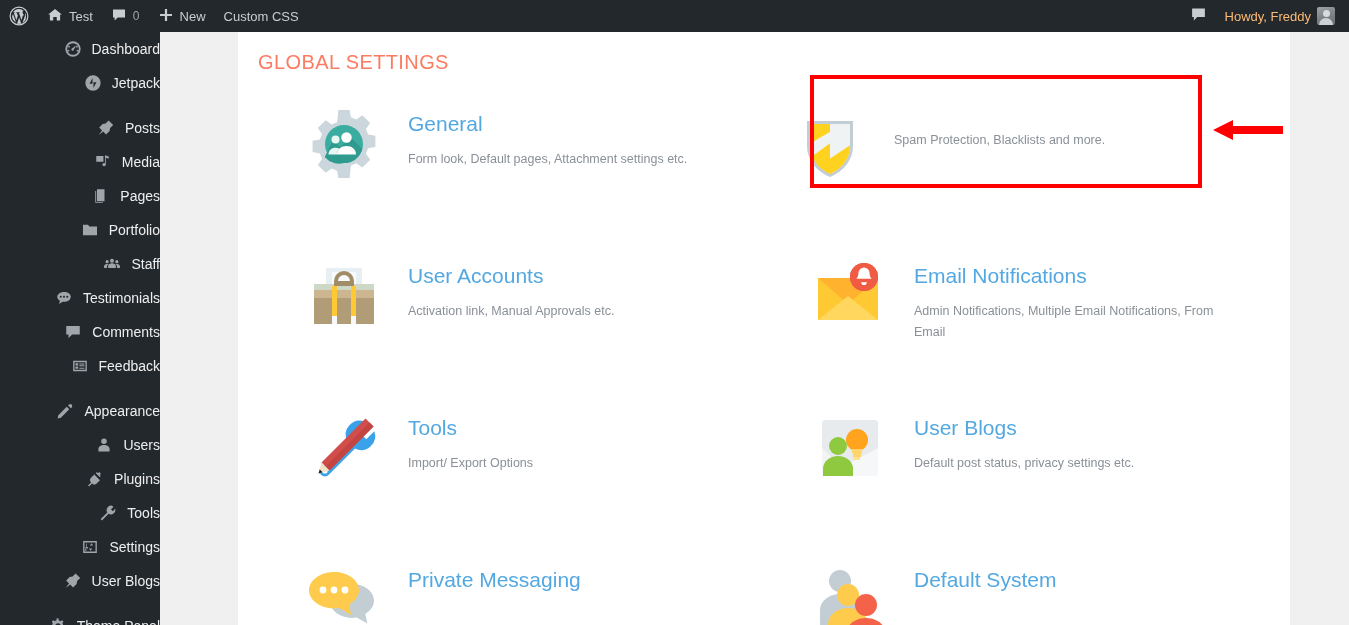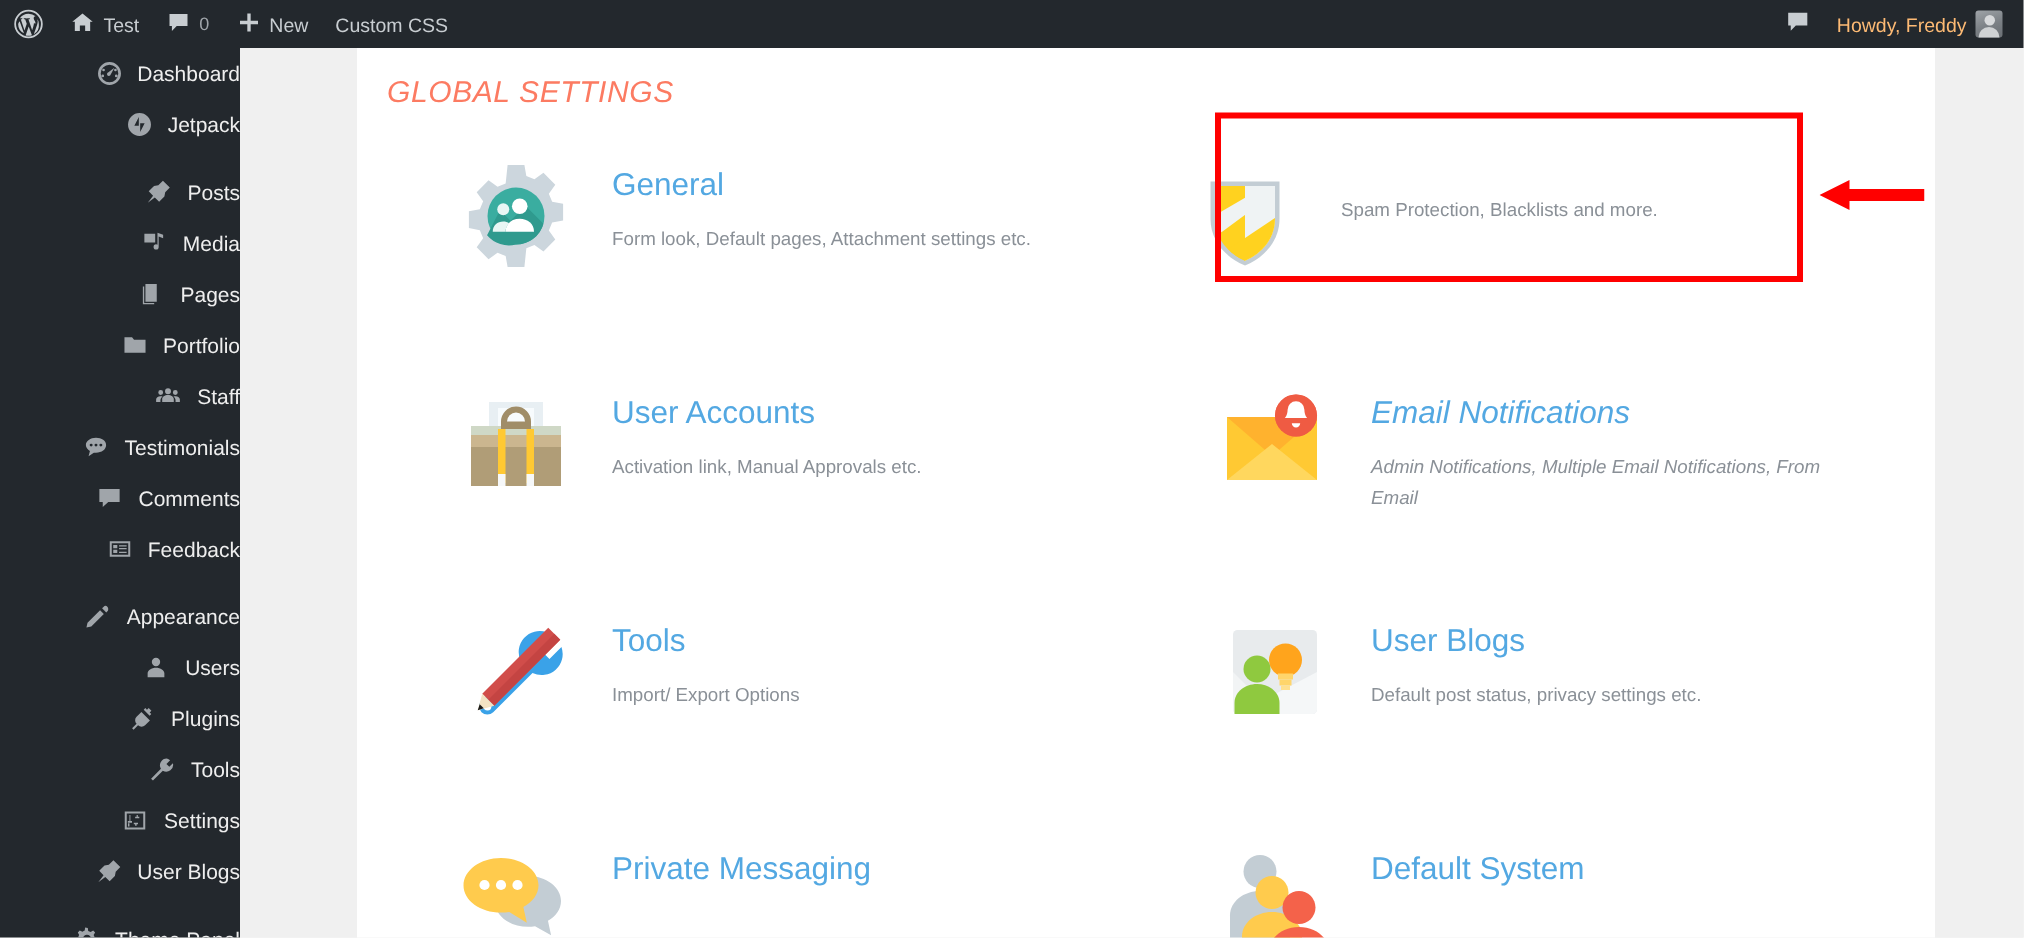--- a/index.html
+++ b/index.html
@@ -73,21 +73,21 @@
   }
   #panel {
     position: absolute; top: 0; left: 78px;
     width: 1052px; height: 593px;
     background: #ffffff;
     overflow: hidden;
   }
   #panel-title {
     position: absolute; top: 19px; left: 20px;
     font-size: 20px; letter-spacing: .4px;
-    color: #fc7b62; font-weight: 400; font-style: italic;
+    color: #fc7b62; font-weight: 400;
   }
 
   .grid {
     position: absolute; top: 66px; left: 0;
     width: 1052px;
   }
   .grid-row { display: flex; }
   .cell { width: 526px; padding: 0 0 0 20px; position: relative; }
   .cell.has-frame { padding-left: 0; }
 
@@ -423,21 +423,21 @@
               </svg>
             </div>
             <div class="card-body">
               <div class="card-title">User Accounts</div>
               <div class="card-desc">Activation link, Manual Approvals etc.</div>
             </div>
           </div>
         </div>
 
         <div class="cell">
-          <div class="card" style="padding-left:30px;font-style:italic;">
+          <div class="card" style="padding-left:30px;">
             <div class="card-ico">
               <svg viewBox="0 0 72 72">
                 <path fill="#ffc933" d="M4 18h60v42H4z"></path>
                 <path fill="#ffb22e" d="M4 18h60L34 44z"></path>
                 <path fill="#ffd75e" d="M4 60h60L34 36z"></path>
                 <circle cx="50" cy="17" r="14" fill="#f4624a"></circle>
                 <circle cx="50" cy="17" r="14" fill="#ef5b43"></circle>
                 <path fill="#ffffff" d="M50 7.5a5.6 5.6 0 0 0-5.6 5.6c0 4-2 5.6-2 5.6h15.2s-2-1.6-2-5.6A5.6 5.6 0 0 0 50 7.5zm0 17.5a2.8 2.8 0 0 0 2.8-2.8h-5.6A2.8 2.8 0 0 0 50 25z"></path>
               </svg>
             </div>

